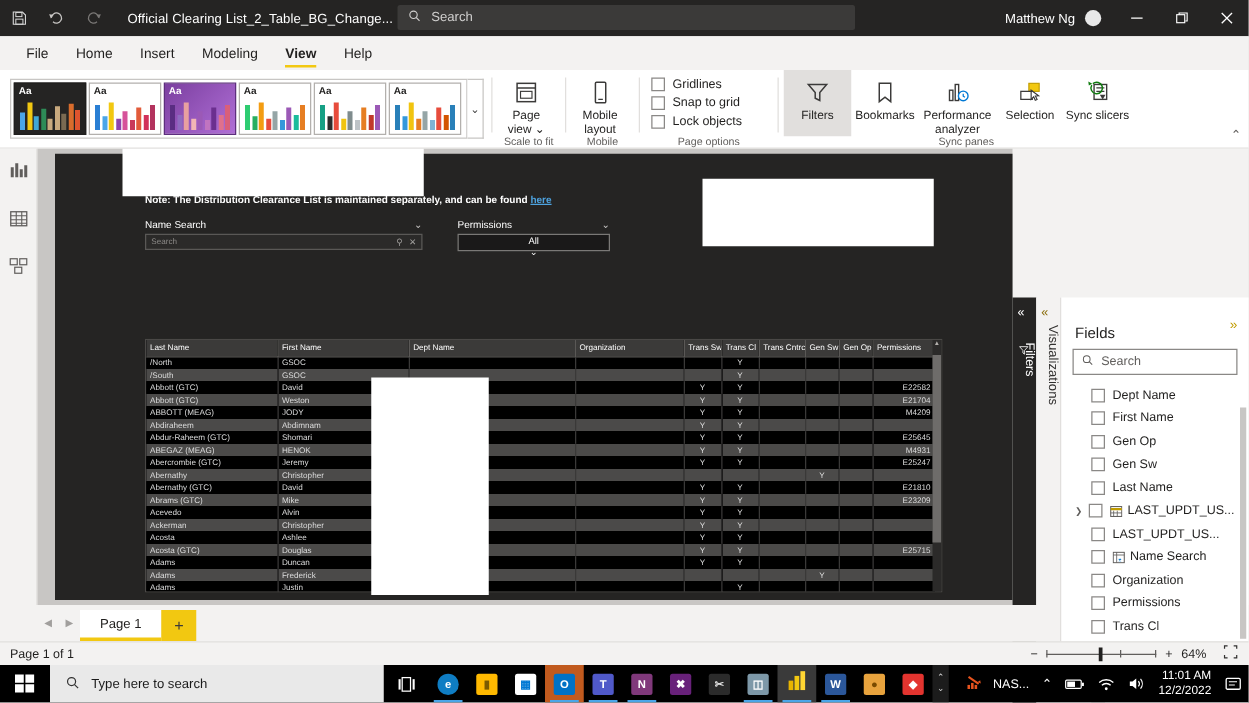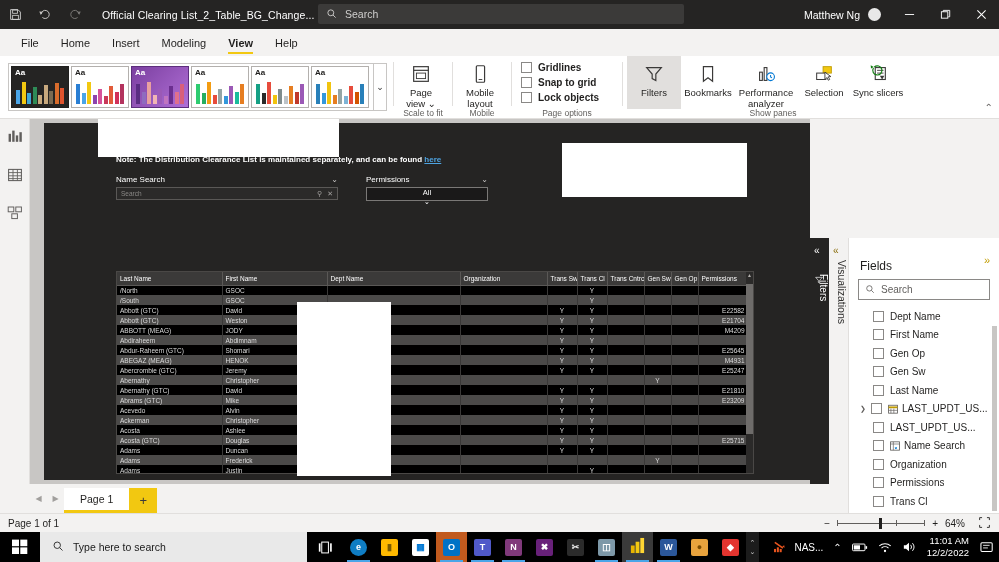--- a/index.html
+++ b/index.html
@@ -103,21 +103,21 @@
   .rb-bigbtn {
     width: 54px; display: flex; flex-direction: column; align-items: center;
     padding-top: 5px; font-size: 9.5px; color: #201f1e; line-height: 11px;
     text-align: center;
   }
   .rb-bigbtn .gi { height: 26px; display: flex; align-items: center; justify-content: center; }
   .rb-bigbtn.wide { width: 62px; }
   .rb-bigbtn.selected { background: #e1dfdd; }
 
   .rb-checks { padding: 6px 0 0 9px; display: flex; flex-direction: column; gap: 4px; }
-  .rb-check { display: flex; align-items: flex-start; font-size: 10px; color: #201f1e; font-weight: bold; }
+  .rb-check { display: flex; align-items: flex-start; font-size: 10px; color: #201f1e; }
   .cbox {
     width: 11px; height: 11px; border: 1px solid #8a8886; background: #fff;
     margin-right: 6px; display: inline-block;
   }
 
   .collapse-ribbon {
     position: absolute; right: 6px; top: 46px; font-size: 10px; color: #605e5c;
   }
 
   
@@ -571,21 +571,21 @@
                 <line x1="11" y1="8" x2="18" y2="8" stroke="#3b3a39" stroke-width="1"></line>
                 <line x1="11" y1="11" x2="18" y2="11" stroke="#3b3a39" stroke-width="1"></line>
                 <path d="M14 14l5 0-2.5 4z" fill="#3b3a39"></path>
                 <path d="M7 5.5a5 5 0 1 0 1-1.2" fill="none" stroke="#107c10" stroke-width="1.3"></path>
                 <path d="M4 2.5l.4 3.4 3-1.6z" fill="#107c10"></path>
               </svg>
           </span>
           <span>Sync slicers</span>
         </div>
       </div>
-      <span class="rb-label">Show panes</span>
+      <span class="rb-label">Sync panes</span>
     </div>
 
     <div class="collapse-ribbon">⌃</div>
   </div>
 
   <div class="main">
 
     <div class="leftrail">
       <div class="rail-btn active">
         <span>

